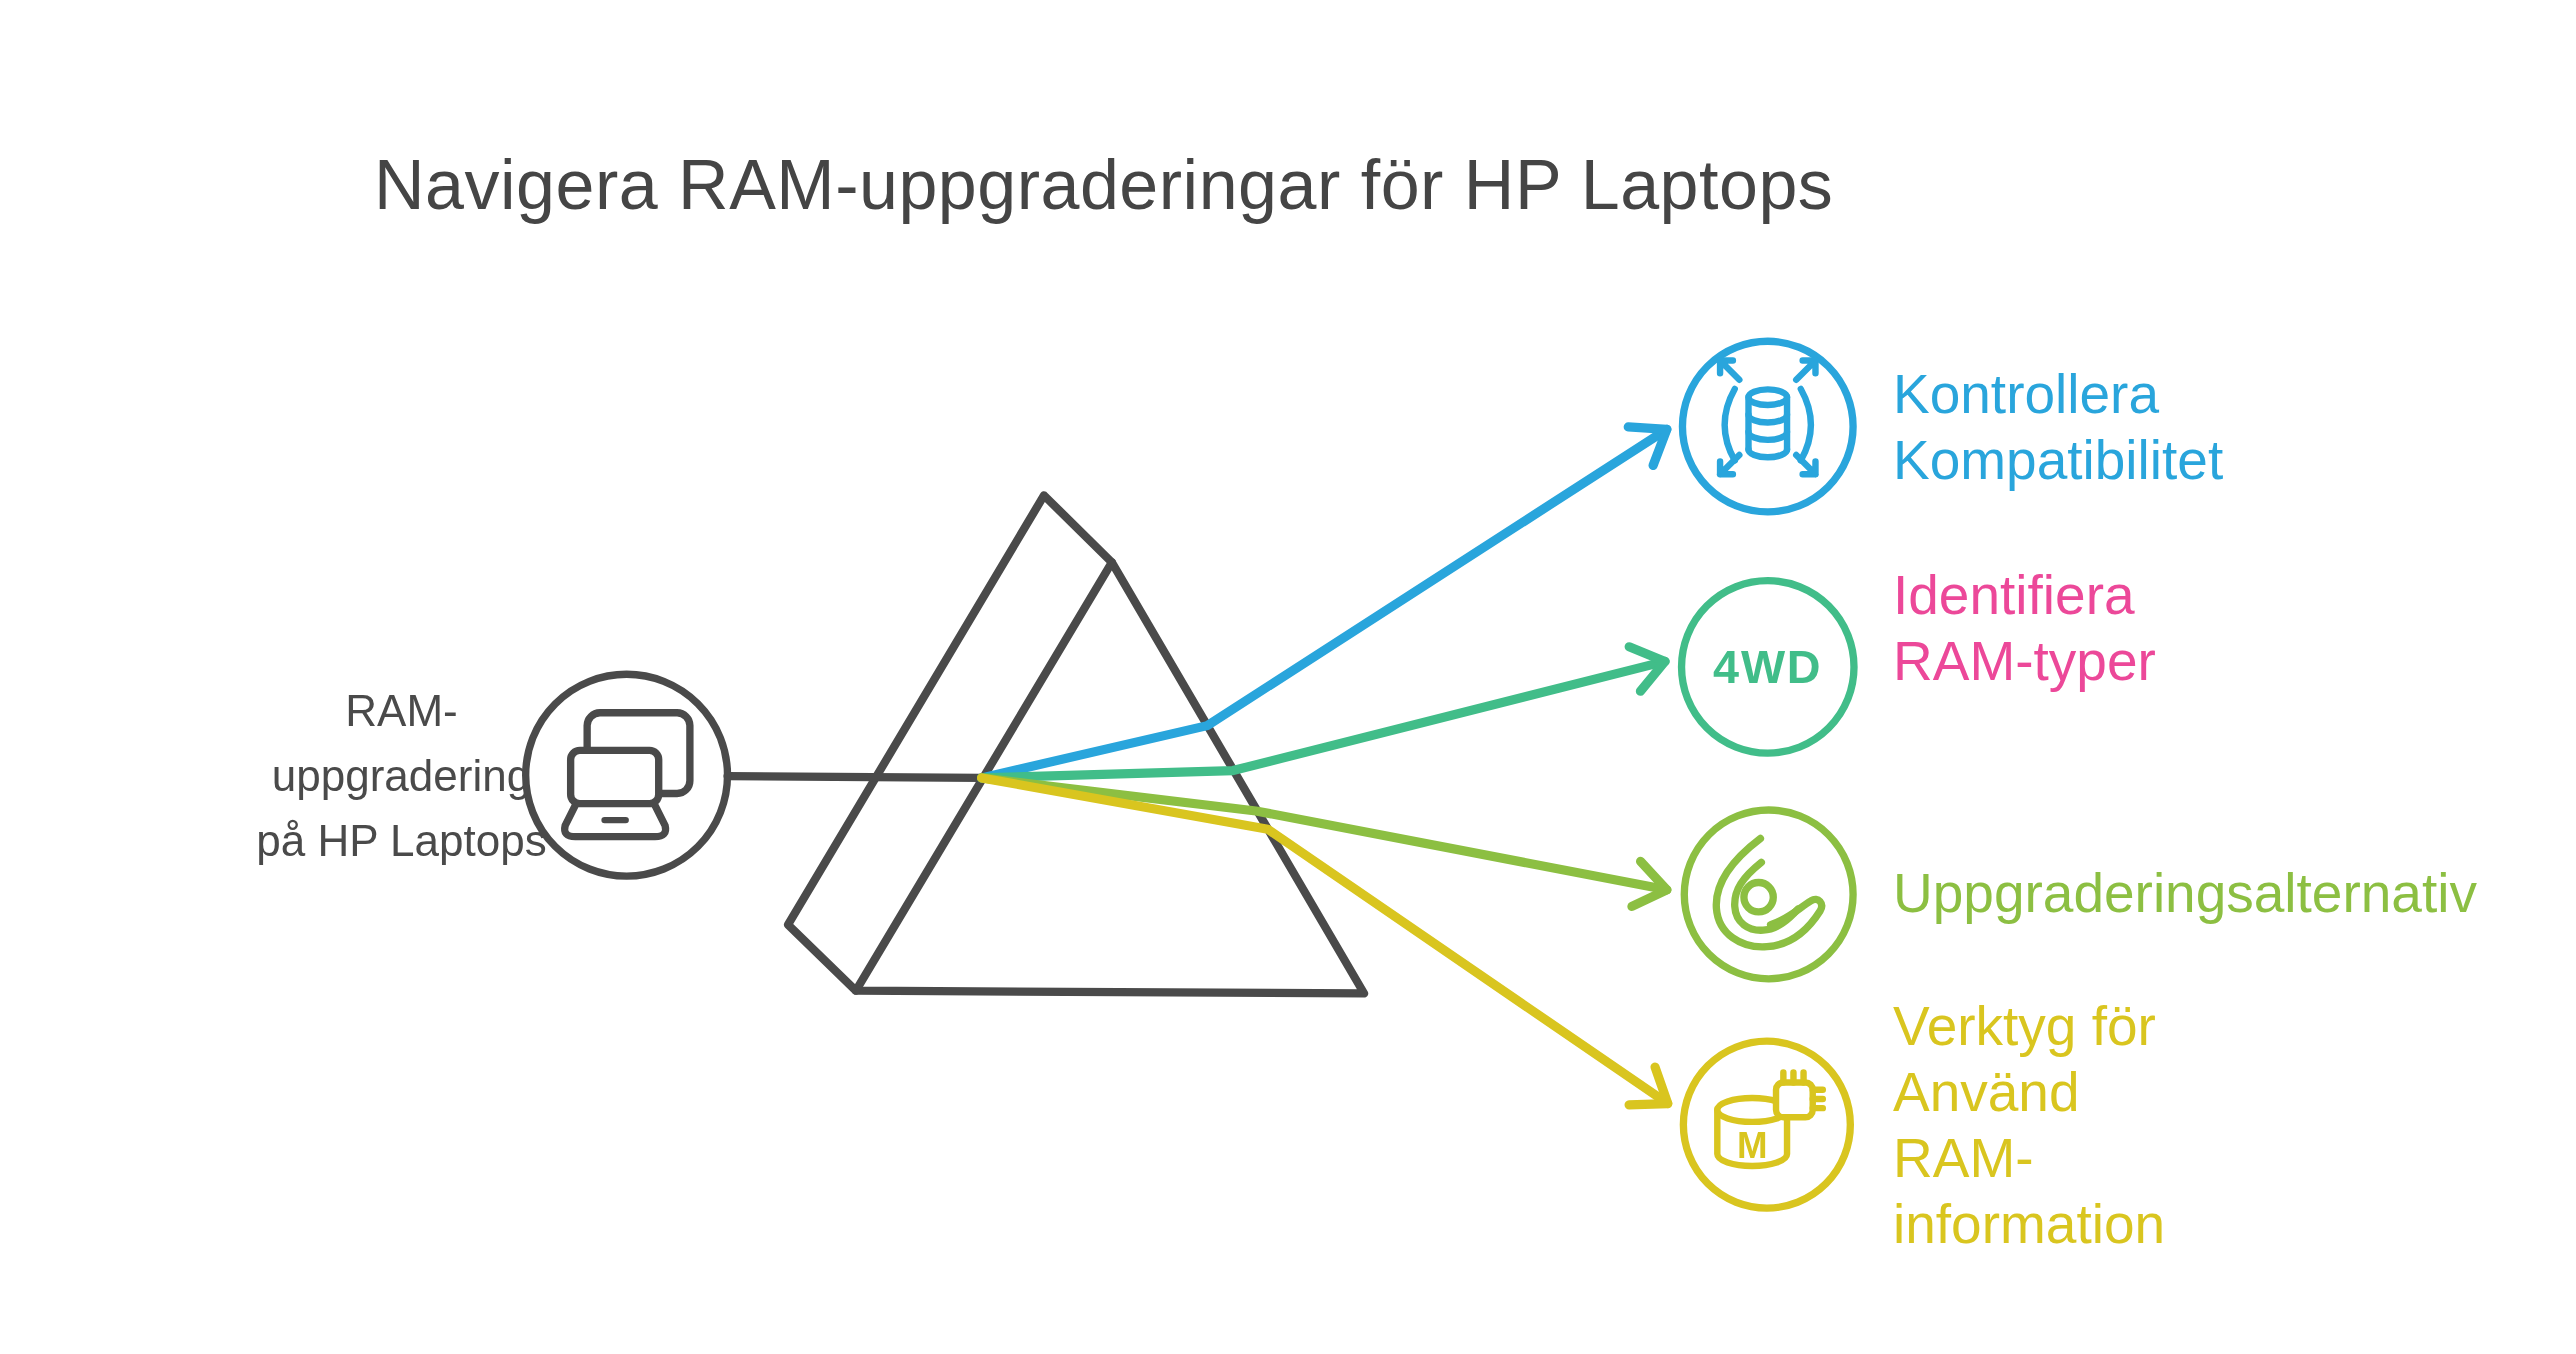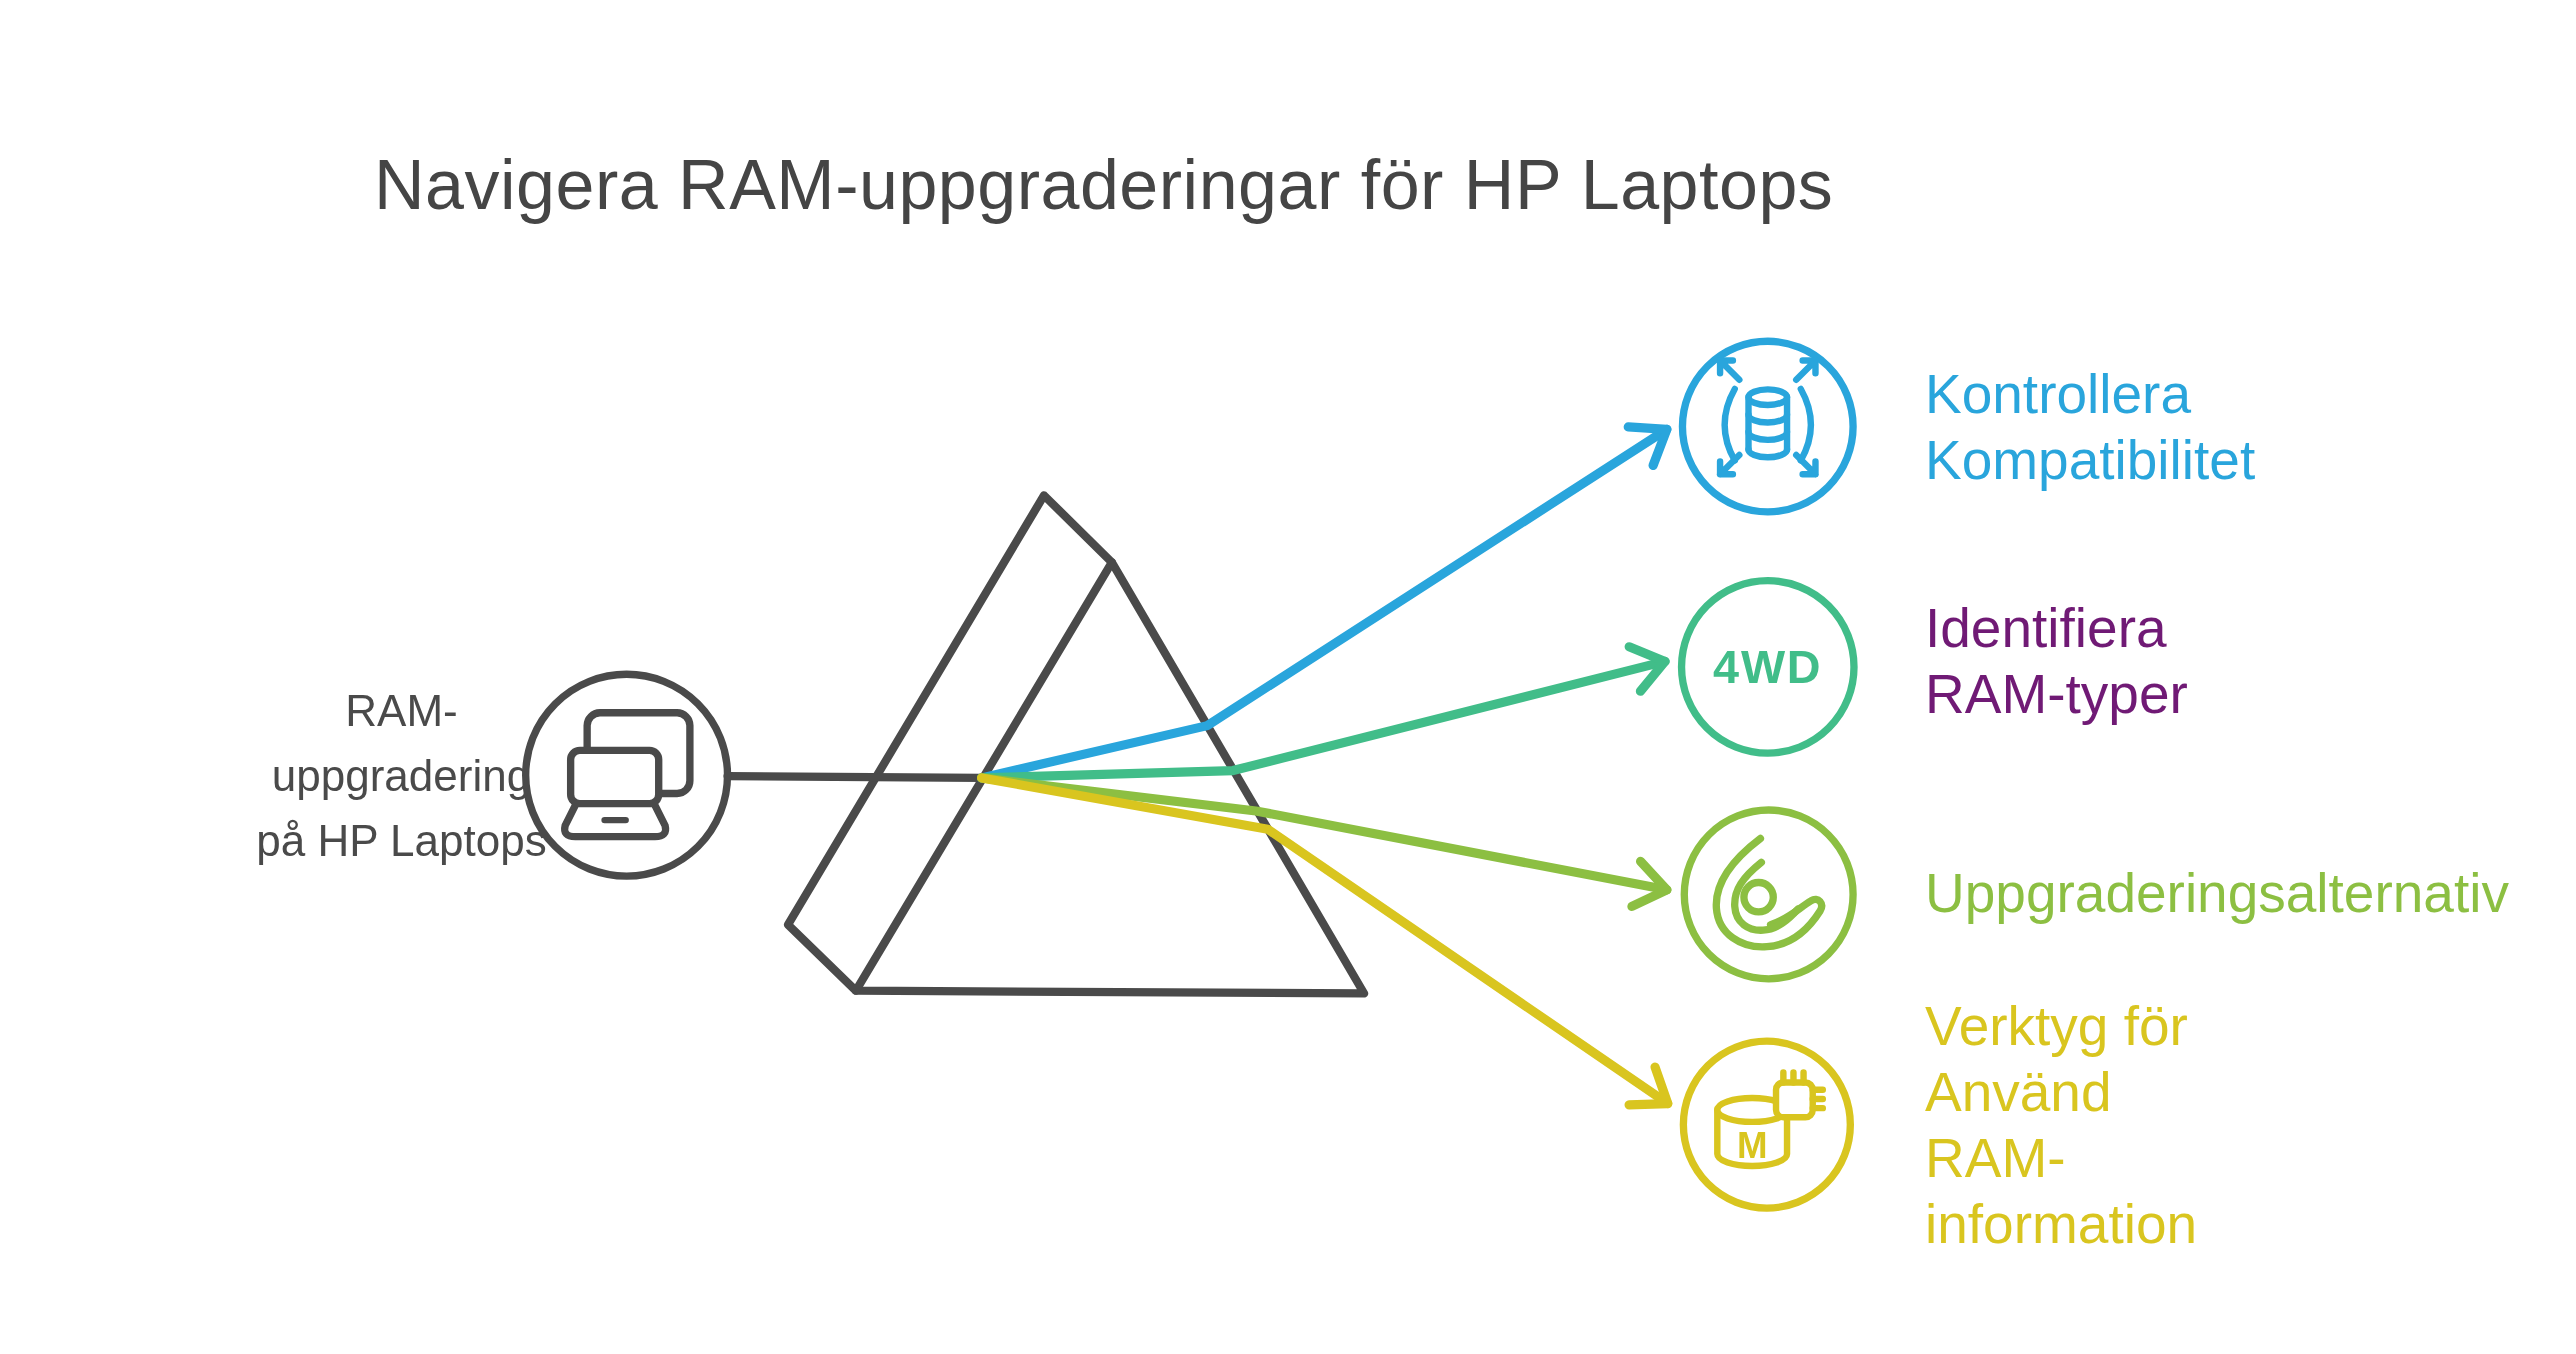--- a/index.html
+++ b/index.html
@@ -10,24 +10,24 @@
   .title{
     position:absolute;left:374px;top:145px;
     font-size:70px;font-weight:400;color:#454545;letter-spacing:0.5px;white-space:nowrap;
   }
   .source-label{
     position:absolute;left:218px;top:678px;width:367px;
     text-align:center;font-size:44px;line-height:65px;color:#4a4a4a;
   }
   .step-label{
     position:absolute;left:1893px;transform:translateY(-50%);
-    font-size:55px;line-height:66px;white-space:nowrap;margin-left:32px;
+    font-size:55px;line-height:66px;white-space:nowrap;
   }
   .step-label.c1{top:427px;color:#29a5dc;}
-  .step-label.c2{top:661px;color:#701a75;}
+  .step-label.c2{top:628px;color:#ec4899;}
   .step-label.c3{top:893px;color:#8cbf42;}
   .step-label.c4{top:1125px;color:#d9c51f;}
   svg#diagram{position:absolute;left:0;top:0;}
   .badge-text{font-family:"Liberation Sans", sans-serif;font-weight:700;}
 </style>
 </head>
 <body>
 
 <svg id="diagram" width="2576" height="1354" viewBox="0 0 2808 1476">
   <defs>

